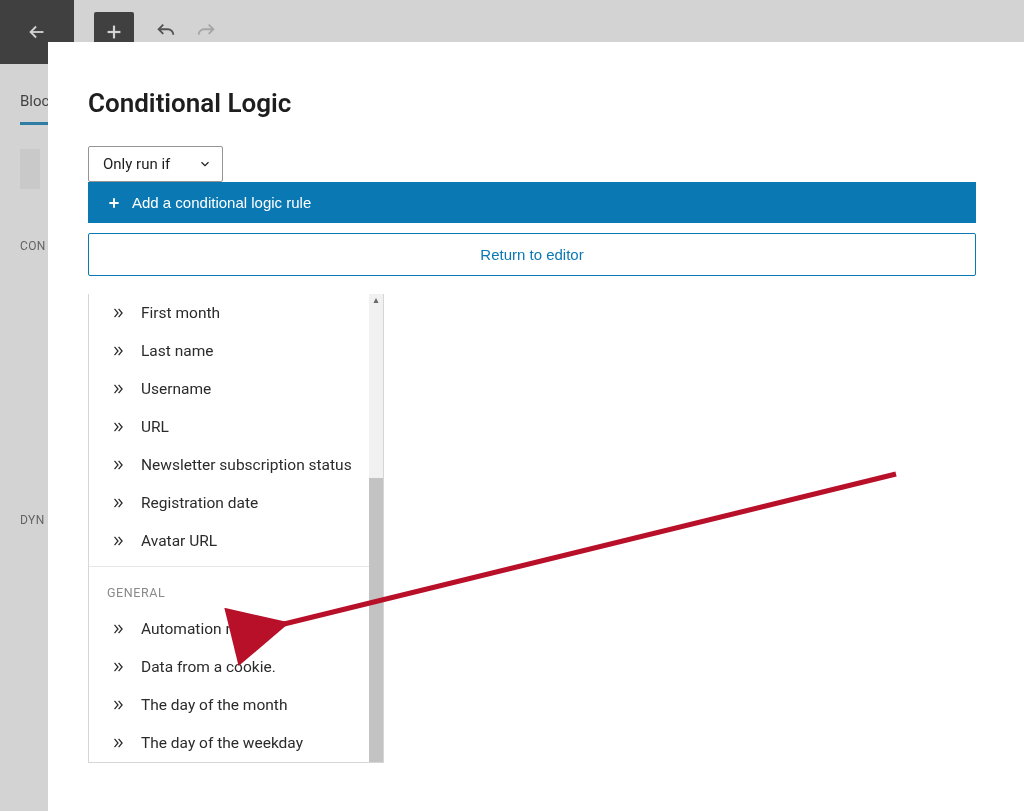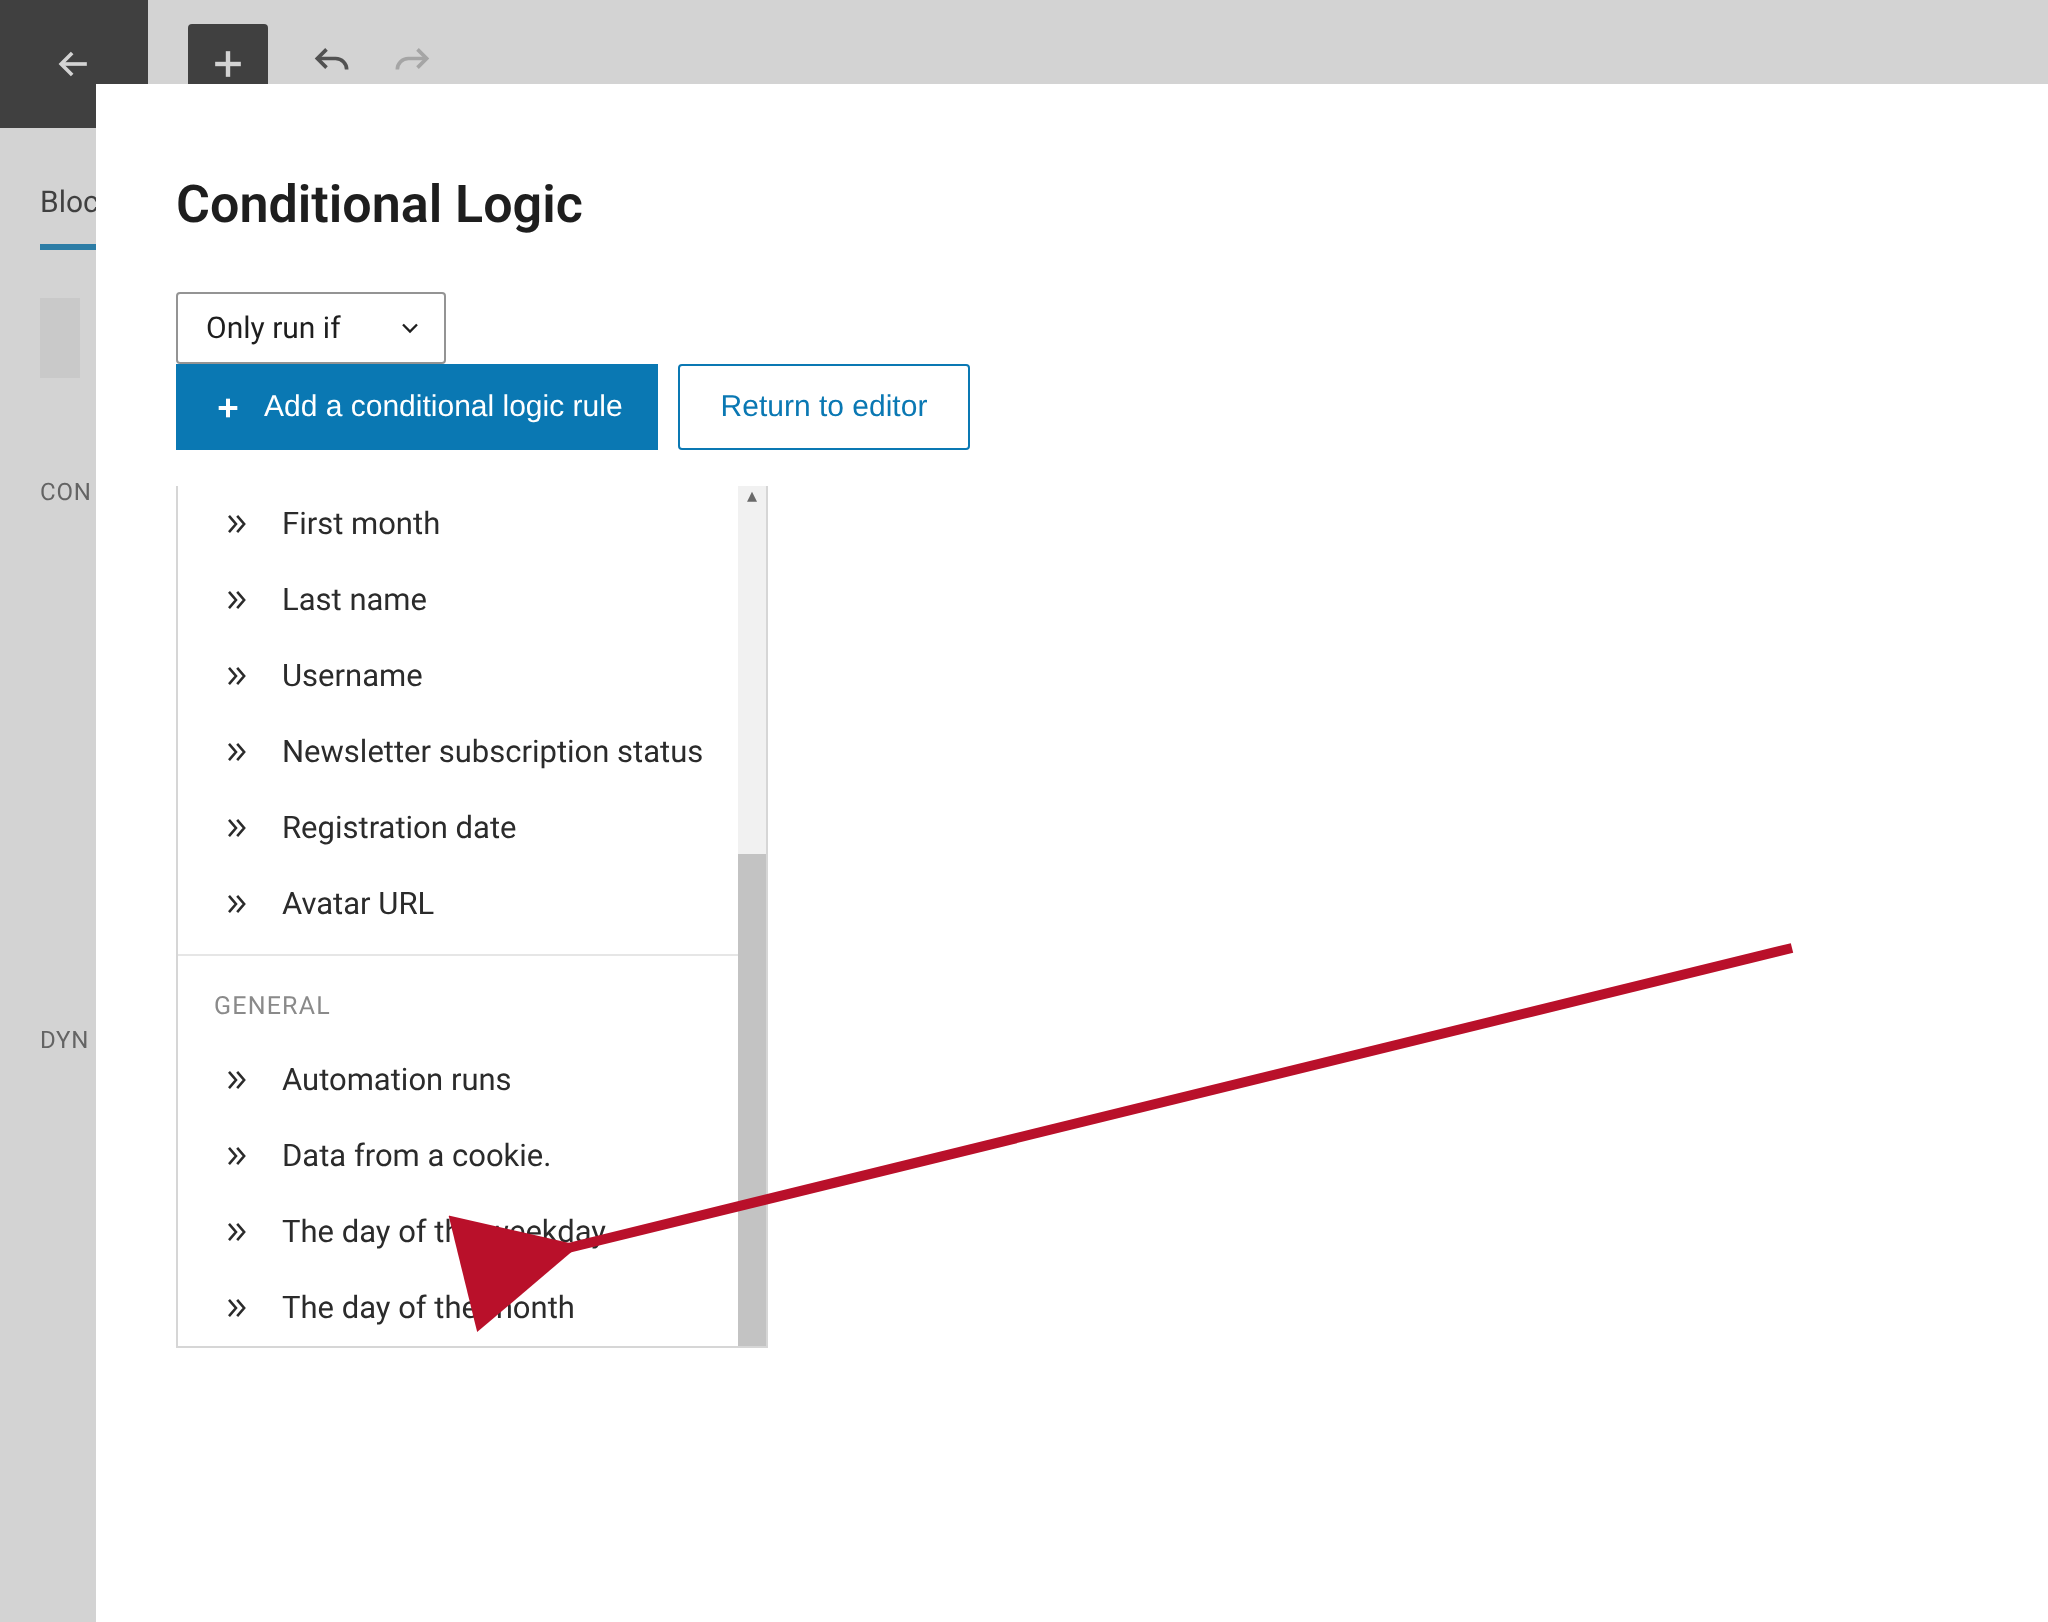--- a/index.html
+++ b/index.html
@@ -18,21 +18,21 @@
   .sidebar-label { font-size:12px; letter-spacing:0.4px; color:#555; text-transform:uppercase; margin-top:50px; }
   .sidebar-label.dyn { margin-top:260px; }
 
   
   .grey-canvas { position:absolute; top:42px; left:48px; right:0; bottom:30px; background:#fff; border:1px solid #e4e4e4; }
 
   
   .modal { position:absolute; top:42px; left:48px; right:0; bottom:0; background:#fff; padding:46px 48px 0 40px; }
   .modal h1 { font-size:26px; font-weight:600; color:#1e1e1e; margin-bottom:28px; }
   .run-select { display:inline-flex; align-items:center; border:1px solid #949494; border-radius:2px; padding:8px 10px 8px 14px; font-size:15px; color:#1e1e1e; gap:28px; background:#fff; }
-  .buttons-row { display:flex; gap:10px; margin-bottom:18px; }
+  .buttons-row { display:flex; gap:10px; margin-bottom:18px;flex-direction:column; }
   .btn-primary { background:#0a78b3; color:#fff; border:none; padding:12px 18px; font-size:15px; display:flex; align-items:center; gap:10px; cursor:pointer; }
   .btn-outline { background:#fff; color:#0a78b3; border:1px solid #0a78b3; padding:12px 20px; font-size:15px; cursor:pointer; border-radius:2px; }
 
   .dropdown { position:relative; width:296px; border:1px solid #d6d6d6; border-top:none; background:#fff; }
   .dropdown-inner { position:relative; max-height:560px; overflow:hidden; }
   .dd-item { display:flex; align-items:center; gap:14px; padding:10px 14px 10px 20px; font-size:15.5px; color:#2b2b2b; cursor:pointer; }
   .dd-chevrons { flex:0 0 auto; display:flex; gap:-4px; }
   .dd-sep { border-top:1px solid #e6e6e6; margin:6px 0 0 0; }
   .dd-group { font-size:12.5px; letter-spacing:0.6px; color:#8a8a8a; padding:18px 14px 10px 18px; text-transform:uppercase; }
 
@@ -145,20 +145,29 @@
         </span>
         <span>Username</span>
       </div>
       <div class="dd-item">
         <span class="dd-chevrons">
           <svg width="18" height="14" viewBox="0 0 24 24" fill="none" stroke="#2b2b2b" stroke-width="2.2">
               <path d="M6 5l6 7-6 7"></path>
               <path d="M13 5l6 7-6 7"></path>
             </svg>
         </span>
+        <span>URL</span>
+      </div>
+      <div class="dd-item">
+        <span class="dd-chevrons">
+          <svg width="18" height="14" viewBox="0 0 24 24" fill="none" stroke="#2b2b2b" stroke-width="2.2">
+              <path d="M6 5l6 7-6 7"></path>
+              <path d="M13 5l6 7-6 7"></path>
+            </svg>
+        </span>
         <span>Newsletter subscription status</span>
       </div>
       <div class="dd-item">
         <span class="dd-chevrons">
           <svg width="18" height="14" viewBox="0 0 24 24" fill="none" stroke="#2b2b2b" stroke-width="2.2">
               <path d="M6 5l6 7-6 7"></path>
               <path d="M13 5l6 7-6 7"></path>
             </svg>
         </span>
         <span>Registration date</span>
@@ -194,30 +203,30 @@
         </span>
         <span>Data from a cookie.</span>
       </div>
       <div class="dd-item">
         <span class="dd-chevrons">
           <svg width="18" height="14" viewBox="0 0 24 24" fill="none" stroke="#2b2b2b" stroke-width="2.2">
               <path d="M6 5l6 7-6 7"></path>
               <path d="M13 5l6 7-6 7"></path>
             </svg>
         </span>
+        <span>The day of the month</span>
+      </div>
+      <div class="dd-item">
+        <span class="dd-chevrons">
+          <svg width="18" height="14" viewBox="0 0 24 24" fill="none" stroke="#2b2b2b" stroke-width="2.2">
+              <path d="M6 5l6 7-6 7"></path>
+              <path d="M13 5l6 7-6 7"></path>
+            </svg>
+        </span>
         <span>The day of the weekday</span>
-      </div>
-      <div class="dd-item">
-        <span class="dd-chevrons">
-          <svg width="18" height="14" viewBox="0 0 24 24" fill="none" stroke="#2b2b2b" stroke-width="2.2">
-              <path d="M6 5l6 7-6 7"></path>
-              <path d="M13 5l6 7-6 7"></path>
-            </svg>
-        </span>
-        <span>The day of the month</span>
       </div>
 
       <div class="sb-track">
         <div class="sb-arrow up">▴</div>
         <div class="sb-thumb"></div>
       </div>
     </div>
   </div>
 </div>
 

